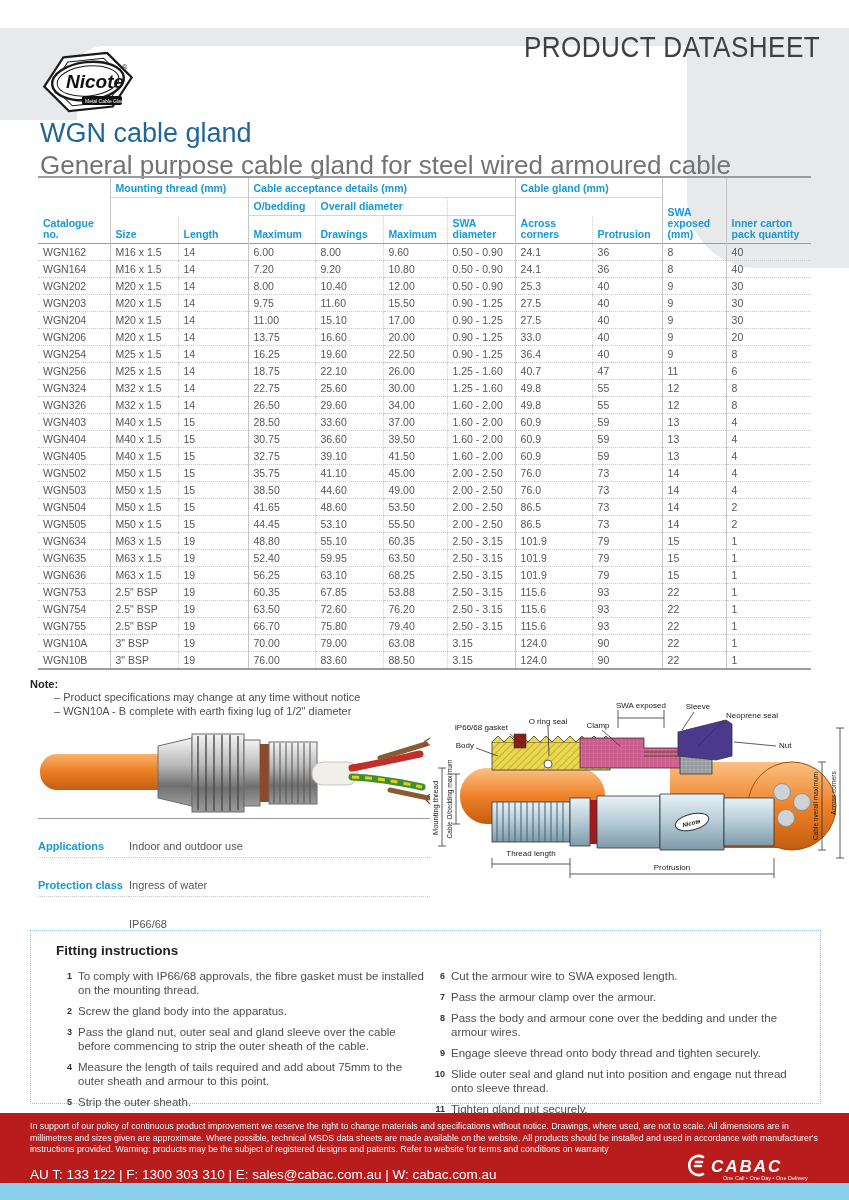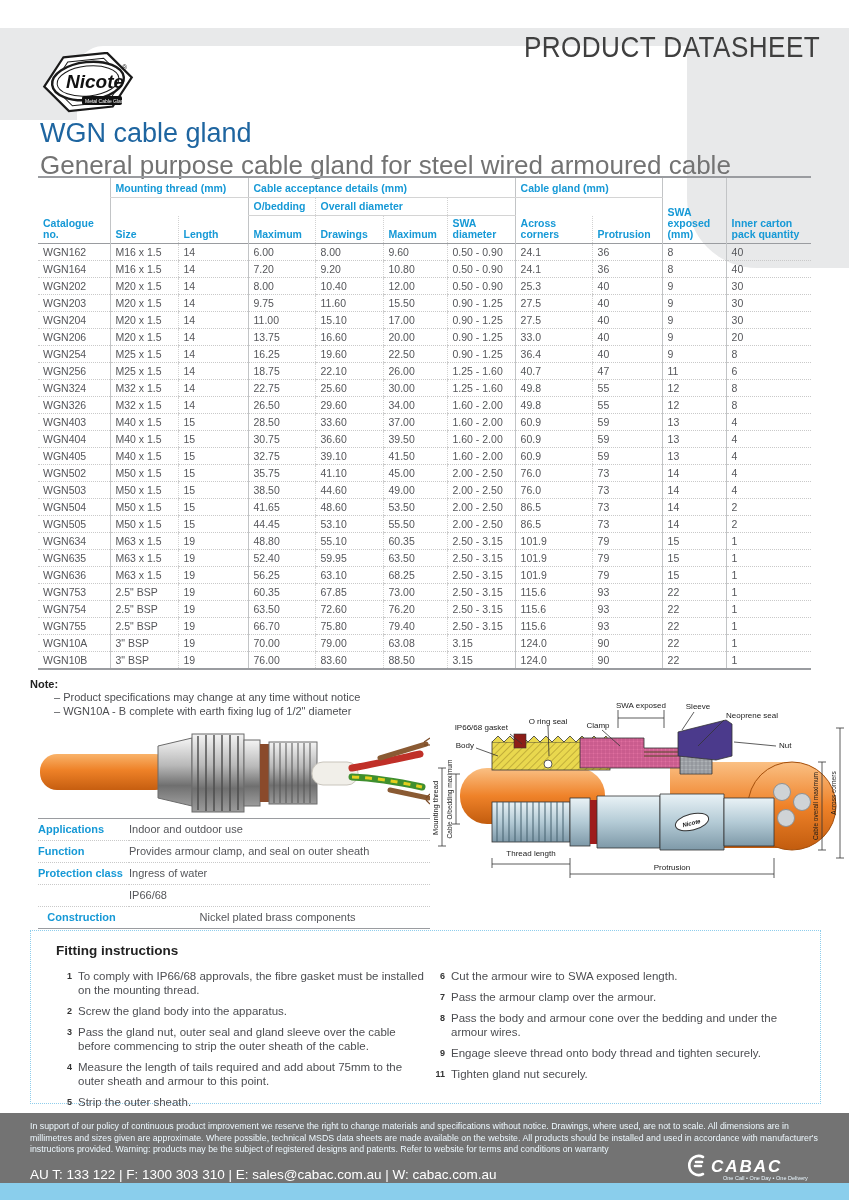--- a/index.html
+++ b/index.html
@@ -41,40 +41,40 @@
 
   
   .note{position:absolute;left:30px;top:678px;width:500px;}
   .note-label{font-size:11px;font-weight:bold;color:#222;}
   .note-item{font-size:11px;color:#4d4e52;line-height:14px;margin-left:24px;}
 
   
   .photo{position:absolute;left:40px;top:732px;width:390px;height:82px;}
   .spec-wrap{position:absolute;left:38px;top:818px;width:392px;}
   table.spec{border-collapse:collapse;width:392px;border-top:1px solid #9a9ca0;border-bottom:1px solid #9a9ca0;}
-  table.spec td{font-size:11px;color:#55565a;padding:4px 4px 5px 0;line-height:12px;border-bottom:1px dotted #c9c9c9;}
+  table.spec td{font-size:11px;color:#55565a;padding:21px 4px 5px 0;line-height:12px;border-bottom:1px dotted #c9c9c9;}
   table.spec td.lbl{color:#1699d6;font-weight:bold;width:87px;}
   table.spec tr:last-child td{border-bottom:none;text-align:center;}
 
   
   .diagram{position:absolute;left:430px;top:698px;width:419px;height:190px;}
   .diagram text{font-family:"Liberation Sans",sans-serif;}
 
   
   .fitting{position:absolute;left:30px;top:930px;width:789px;height:172px;border:1px dotted #8ecdec;background:#fff;}
   .fit-title{position:absolute;left:25px;top:12px;font-size:13.5px;font-weight:bold;color:#222;}
   .fit-col{position:absolute;top:38px;}
   .fit-col.left{left:25px;width:368px;}
   .fit-col.right{left:398px;width:372px;}
   .fit-item{display:flex;margin-bottom:7px;}
   .fit-num{flex:0 0 16px;text-align:right;padding-right:6px;font-size:9px;font-weight:bold;color:#333;padding-top:2px;}
   .fit-text{font-size:11.5px;color:#4d4e52;line-height:14px;}
 
   
-  .footer{position:absolute;left:0;top:1113px;width:849px;height:70px;background:#737373;}
+  .footer{position:absolute;left:0;top:1113px;width:849px;height:70px;background:#b91c1c;}
   .footer-legal{position:absolute;left:30px;top:8px;width:789px;font-size:8.8px;line-height:11.5px;color:#eef9ff;}
   .footer-contact{position:absolute;left:30px;top:54px;font-size:13.5px;color:#fff;}
   .footer-logo{position:absolute;right:24px;top:40px;}
   .footer-strip{position:absolute;left:0;top:1183px;width:849px;height:17px;background:#8aceec;}
 </style>
 </head>
 <body>
 
 <div class="page">
 
@@ -424,21 +424,21 @@
             <td>15</td>
             <td>1</td>
           </tr>
 
           <tr>
             <td>WGN753</td>
             <td>2.5" BSP</td>
             <td>19</td>
             <td>60.35</td>
             <td>67.85</td>
-            <td>73.00</td>
+            <td>53.88</td>
             <td>2.50 - 3.15</td>
             <td>115.6</td>
             <td>93</td>
             <td>22</td>
             <td>1</td>
           </tr>
 
           <tr>
             <td>WGN754</td>
             <td>2.5" BSP</td>
@@ -560,24 +560,20 @@
 
   <div class="spec-wrap">
     <table class="spec">
       <tbody>
 
           <tr>
             <td class="lbl">Applications</td>
             <td>Indoor and outdoor use</td>
           </tr>
 
-          <tr>
-            <td class="lbl">Function</td>
-            <td>Provides armour clamp, and seal on outer sheath</td>
-          </tr>
 
           <tr>
             <td class="lbl">Protection class</td>
             <td>Ingress of water</td>
           </tr>
 
           <tr>
             <td class="lbl"></td>
             <td>IP66/68</td>
           </tr>
@@ -749,20 +745,24 @@
         <div class="fit-item">
           <span class="fit-num">8</span>
           <div class="fit-text">Pass the body and armour cone over the bedding and under the armour wires.</div>
         </div>
 
         <div class="fit-item">
           <span class="fit-num">9</span>
           <div class="fit-text">Engage sleeve thread onto body thread and tighten securely.</div>
         </div>
 
+        <div class="fit-item">
+          <span class="fit-num">10</span>
+          <div class="fit-text">Slide outer seal and gland nut into position and engage nut thread onto sleeve thread.</div>
+        </div>
 
         <div class="fit-item">
           <span class="fit-num">11</span>
           <div class="fit-text">Tighten gland nut securely.</div>
         </div>
       </div>
   </div>
 
   <div class="footer">
     <div class="footer-legal">In support of our policy of continuous product improvement we reserve the right to change materials and specifications without notice. Drawings, where used, are not to scale. All dimensions are in millimetres and sizes given are approximate. Where possible, technical MSDS data sheets are made available on the website. All products should be installed and used in accordance with manufacturer's instructions provided. Warning: products may be the subject of registered designs and patents. Refer to website for terms and conditions on warranty</div>

